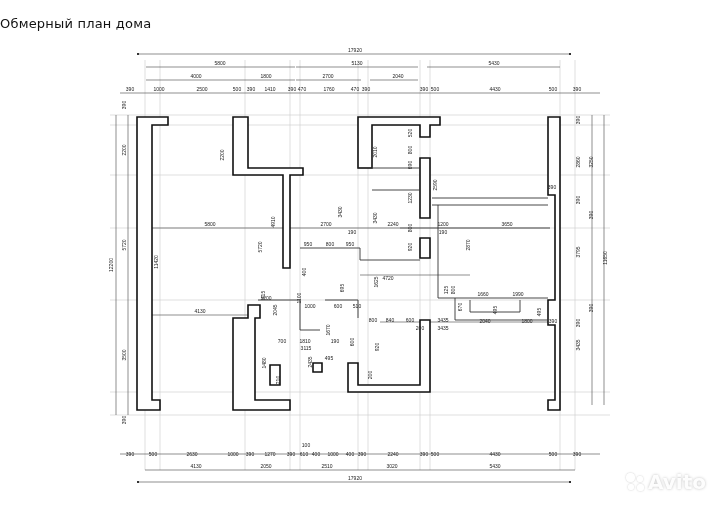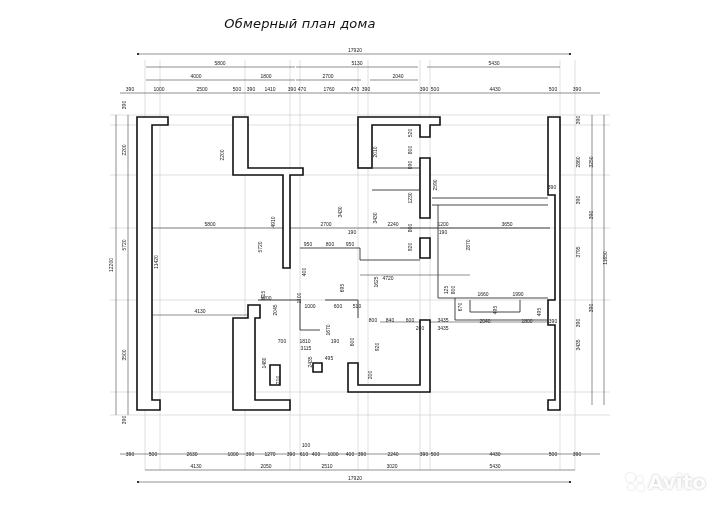--- a/index.html
+++ b/index.html
@@ -1,17 +1,17 @@
 <!DOCTYPE html>
 <html><head>
 <meta charset="utf-8">
 <style>
   html,body{margin:0;padding:0;background:#ffffff;}
   body{width:720px;height:508px;position:relative;overflow:hidden;font-family:"DejaVu Sans",sans-serif;}
-  .title{position:absolute;left:0;top:16px;width:600px;text-align:center;font-size:13px;color:#111;letter-spacing:0.2px;font-style:italic;}
+  .title{position:absolute;left:0;top:16px;width:600px;text-align:left;font-size:13px;color:#111;letter-spacing:0.2px;}
   svg{position:absolute;left:0;top:0;}
   .dim{font-family:"Liberation Sans",sans-serif;font-size:5px;fill:#222;}
   .watermark{position:absolute;right:14px;bottom:14px;font-family:"DejaVu Sans",sans-serif;font-weight:bold;font-size:20px;color:rgba(255,255,255,0.95);text-shadow:0 0 3px rgba(0,0,0,0.25);display:flex;align-items:center;gap:2px;}
   .dots{display:inline-block;width:20px;height:20px;position:relative;}
   .dots i{position:absolute;border-radius:50%;background:rgba(255,255,255,0.95);box-shadow:0 0 2px rgba(0,0,0,0.25);}
 </style>
 </head>
 <body>
 
 <div class="title">Обмерный план дома</div>

